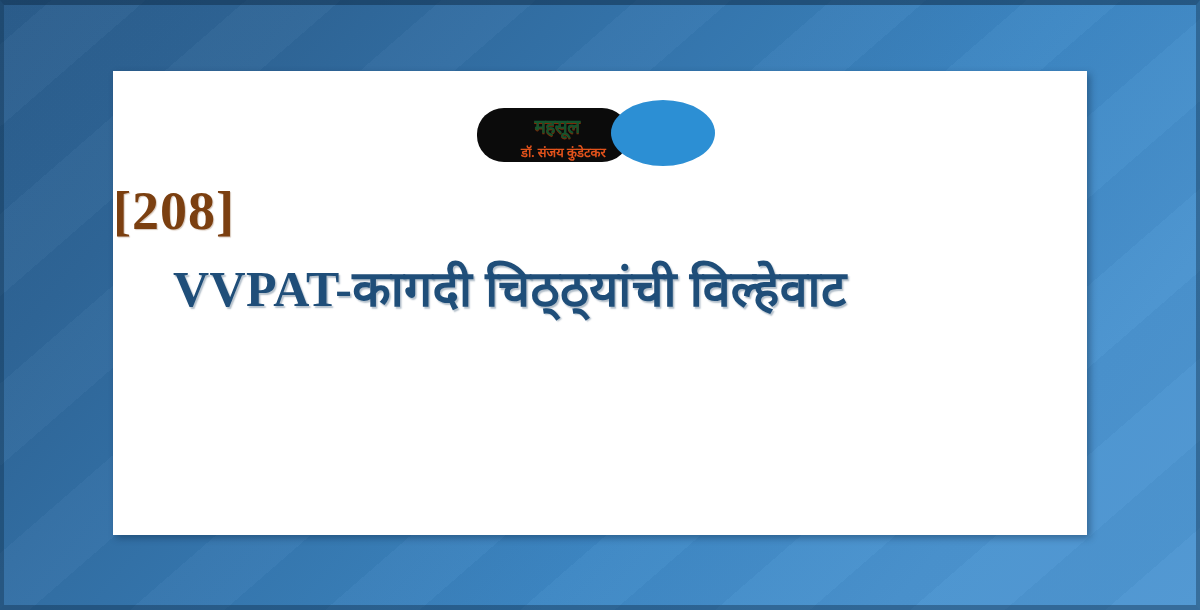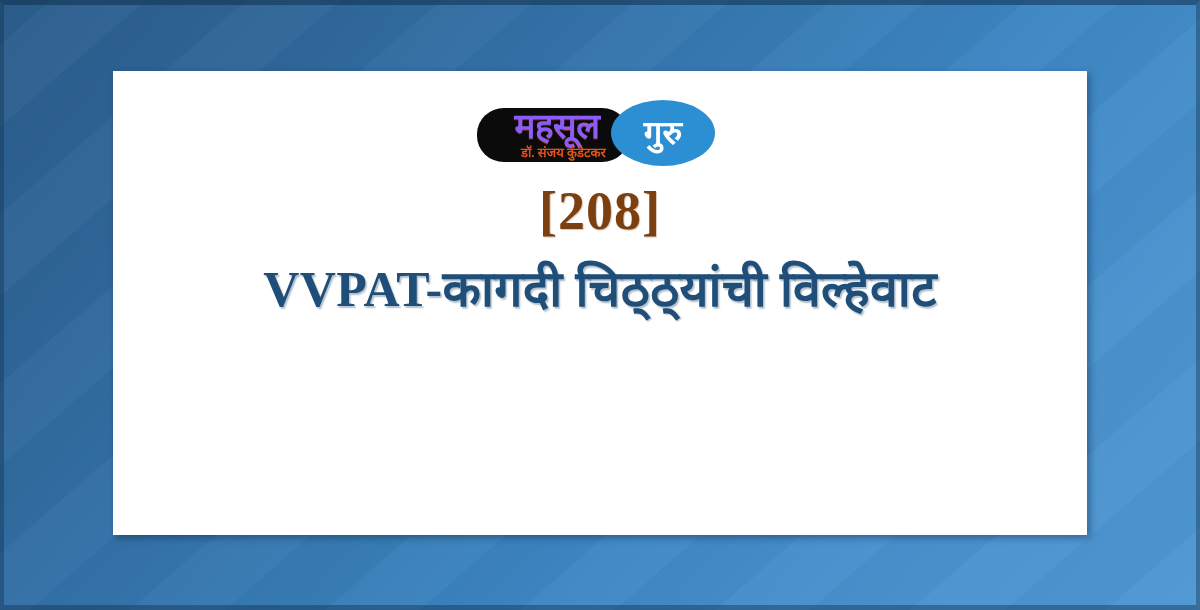--- a/index.html
+++ b/index.html
@@ -89,24 +89,24 @@
 
   .logo-wordmark {
     position: absolute;
     left: 10px;
     top: 20px;
     width: 140px;
     height: 36px;
     display: flex;
     align-items: center;
     justify-content: center;
-    color: #8b5cf6;
-    font-family: "Liberation Serif", serif;
-    font-weight: bold;
-    font-size: 35px;
+    color: #14532d;
+    font-family: "Liberation Serif", serif;
+    font-weight: bold;
+    font-size: 19px;
     line-height: 1;
     letter-spacing: -0.5px;
     text-shadow: 0 1px 0 #7e2a08;
     white-space: nowrap;
   }
 
   .logo-author {
     position: absolute;
     left: 44px;
     top: 58px;
@@ -146,21 +146,21 @@
     line-height: 1;
     white-space: nowrap;
   }
 
   
   .panel-body {
     position: absolute;
     left: 0;
     top: 112px;
     width: 974px;
-    text-align: center;
+    text-align: left;
   }
 
   .slide-number {
     color: #7b3f10;
     font-family: "Liberation Serif", serif;
     font-weight: bold;
     font-size: 54px;
     line-height: 1.05;
     letter-spacing: 1px;
     text-shadow: 1px 1px 1px rgba(120,70,30,0.30);
@@ -185,21 +185,20 @@
 
   <div class="slide-frame"></div>
 
   <div class="panel">
 
     <div class="logo">
       <div class="logo-plate"></div>
       <div class="logo-wordmark">महसूल</div>
       <div class="logo-author">डॉ. संजय कुंडेटकर</div>
       <div class="logo-badge"></div>
-      <div class="logo-badge-text">गुरु</div>
     </div>
 
     <div class="panel-body">
       <div class="slide-number">[208]</div>
       <div class="slide-title">VVPAT-कागदी चिठ्ठ्यांची विल्हेवाट</div>
     </div>
 
   </div>
 
 </div>

